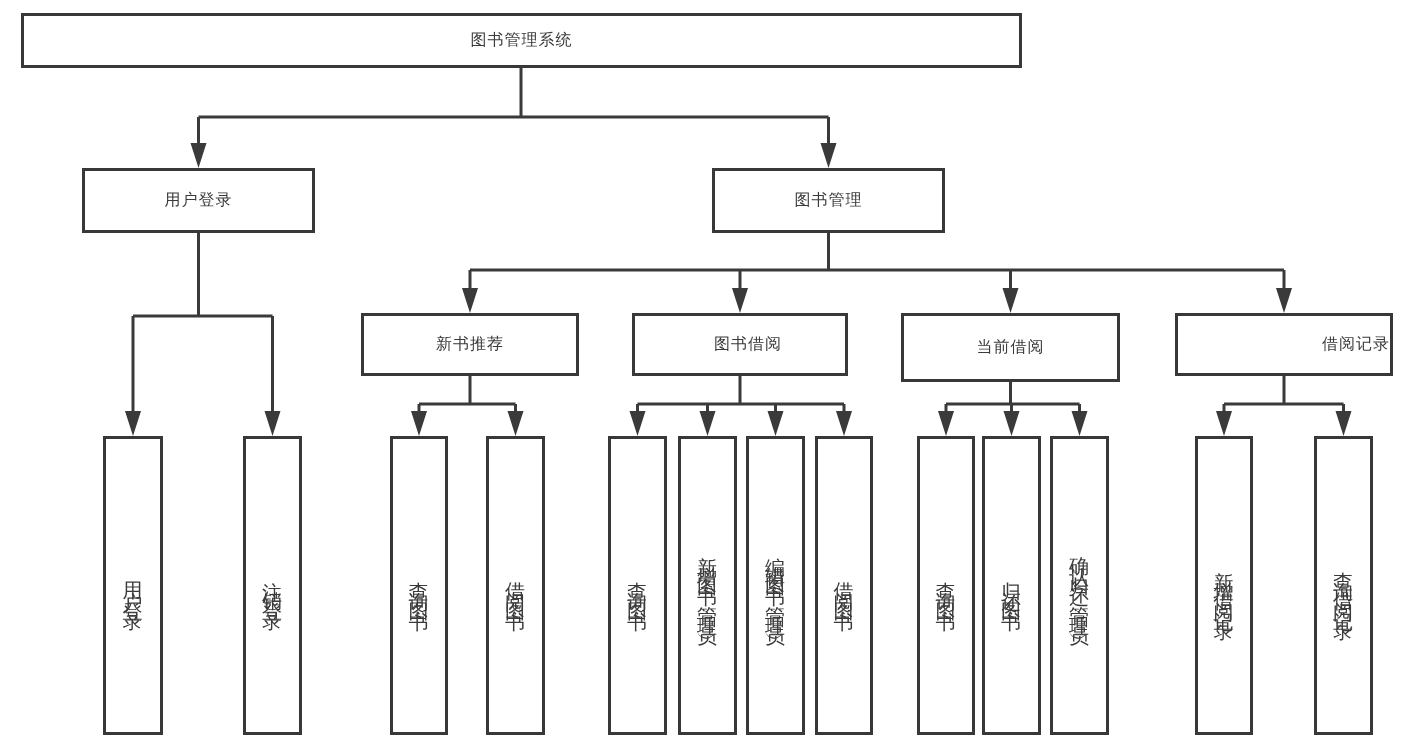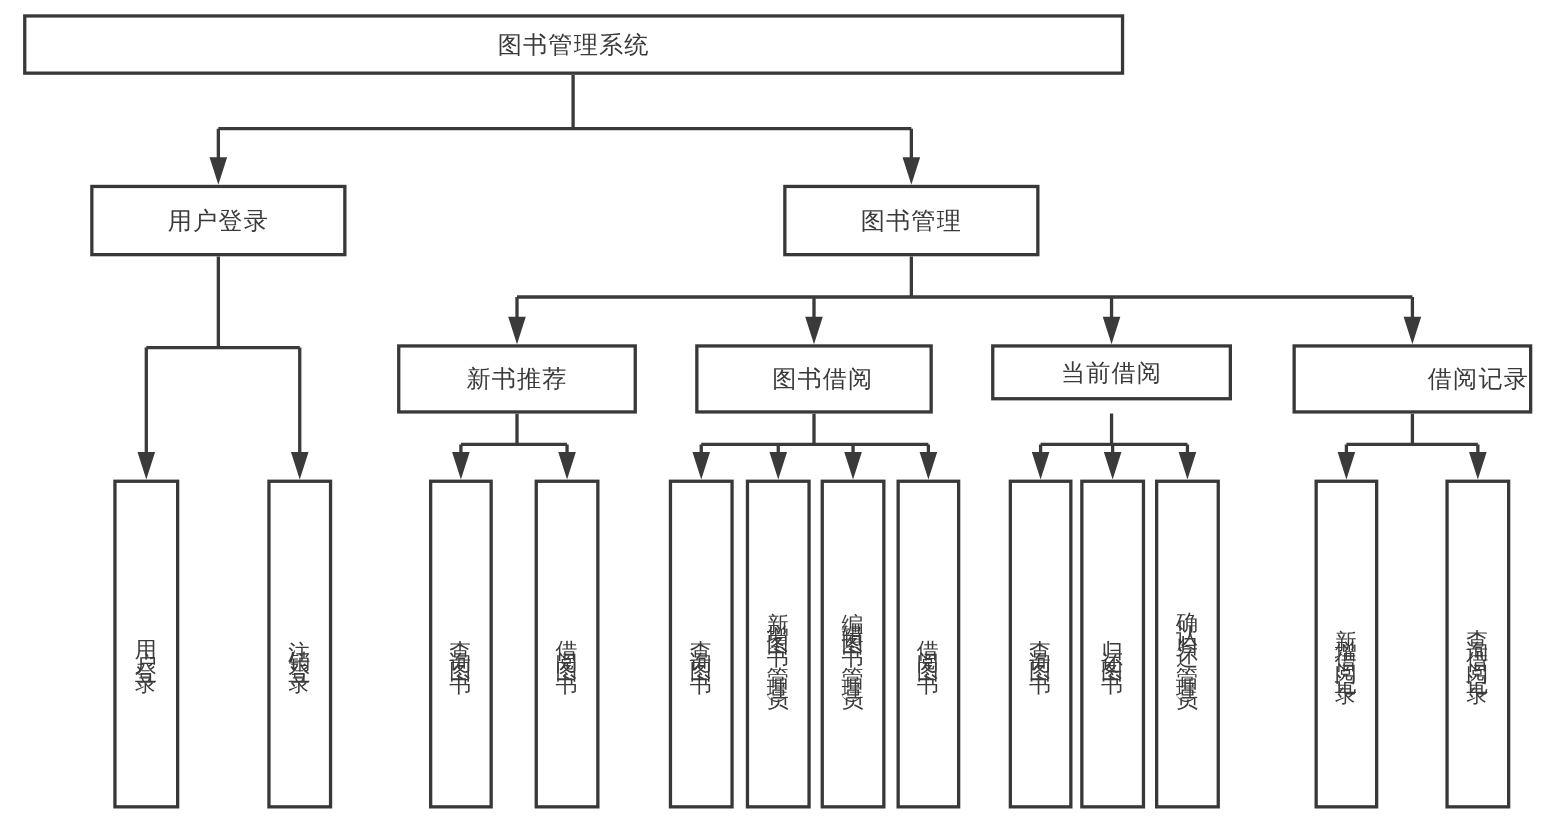--- a/index.html
+++ b/index.html
@@ -24,21 +24,21 @@
     position: absolute;
     box-sizing: border-box;
     border: 3px solid #383838;
     background: #ffffff;
     display: flex;
     align-items: center;
     justify-content: center;
     color: #3a3a3a;
   }
   .node.h .lbl {
-    font-size: 22px;
+    font-size: 16px;
     letter-spacing: 1px;
     white-space: nowrap;
   }
   .node.v .lbl {
     writing-mode: vertical-rl;
     text-orientation: mixed;
     font-size: 20px;
     letter-spacing: 10px;
     line-height: 1;
     white-space: nowrap;
@@ -126,21 +126,21 @@
   <div class="node h" style="left:361px; top:313px; width:218px; height:63px;">
     <span class="lbl">新书推荐</span>
   </div>
 
   <div class="node h" style="left:712px; top:168px; width:233px; height:65px;">
     <span class="lbl">图书管理</span>
   </div>
   <div class="node h" style="left:632px; top:313px; width:216px; height:63px;padding-left:16px;">
     <span class="lbl">图书借阅</span>
   </div>
-  <div class="node h" style="left:901px; top:313px; width:219px; height:51px;">
+  <div class="node h" style="left:901px; top:313px; width:219px; height:69px;">
     <span class="lbl">当前借阅</span>
   </div>
   <div class="node h" style="left:1175px; top:313px; width:218px; height:63px;justify-content:flex-end;">
     <span class="lbl">借阅记录</span>
   </div>
 
   <div class="node v" style="left:103px; top:436px; width:60px; height:299px;">
     <span class="lbl">用户登录</span>
   </div>
   <div class="node v" style="left:243px; top:436px; width:59px; height:299px;">

